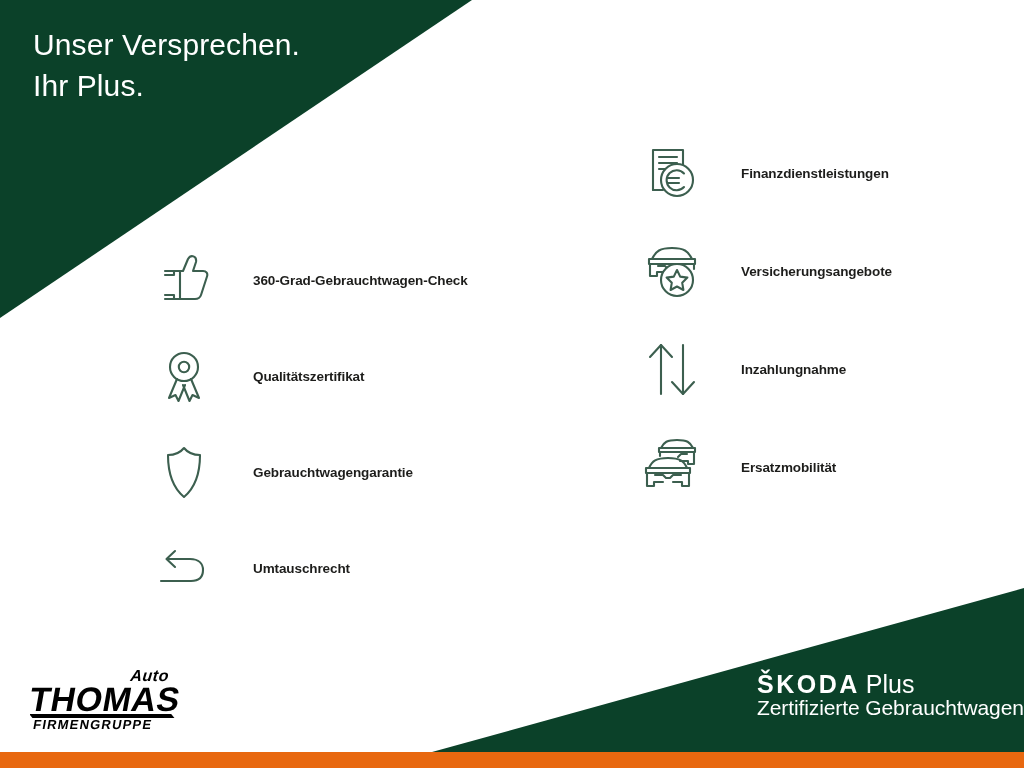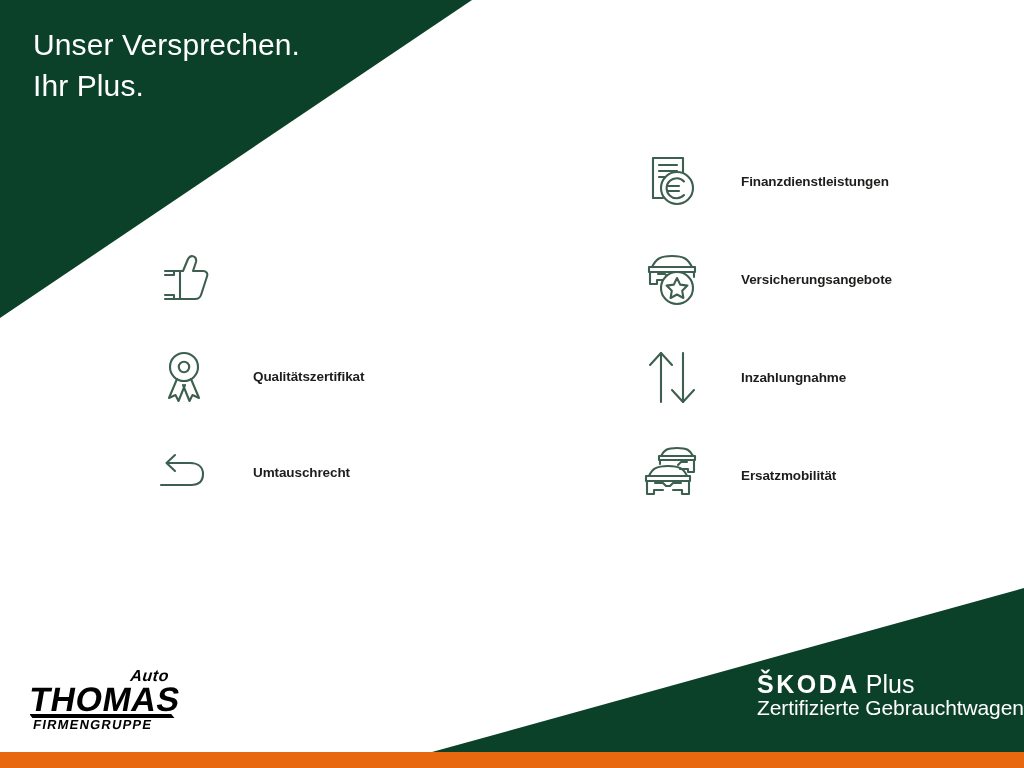--- a/index.html
+++ b/index.html
@@ -41,21 +41,21 @@
     letter-spacing: 0.1px;
     white-space: pre;
   }
 
   
   .col {
     position: absolute;
     z-index: 3;
   }
   .col-left  { left: 148px; top: 232px; }
-  .col-right { left: 636px; top: 132px; }
+  .col-right { left: 636px; top: 124px; }
 
   .feature {
     display: flex;
     align-items: center;
     gap: 0px;
   }
   .feature .ico {
     width: 72px;
     min-width: 72px;
     height: 72px;
@@ -145,34 +145,43 @@
 
     <div class="feature">
       <span class="ico">
         <svg width="62" height="62" viewBox="0 0 62 62" fill="none" stroke="#3C5F4F" stroke-width="2.1" stroke-linejoin="round" stroke-linecap="round">
           <path d="M21 22 L27 22 L27 50 L21 50"></path>
           <path d="M12 22 L21 22 L21 26 L12 26"></path>
           <path d="M12 46 L21 46 L21 50 L12 50"></path>
           <path d="M27 22 L30 22 L35 10 C38 5 44 7 43 13 L40 22 L50 22 C53.5 22 55 24.5 54 27.5 L48 46 C47 49 45 50 42 50 L27 50"></path>
         </svg>
       </span>
+      <span class="lbl" style="color: rgb(29, 29, 27);">360-Grad-Gebrauchtwagen-Check</span>
     </div>
 
     <div class="feature">
       <span class="ico">
         <svg width="62" height="62" viewBox="0 0 62 62" fill="none" stroke="#3C5F4F" stroke-width="2.1" stroke-linejoin="round" stroke-linecap="round">
           <circle cx="31" cy="22" r="14"></circle>
           <circle cx="31" cy="22" r="5.2"></circle>
           <path d="M24 34 L16 53 L22.5 50 L25.5 56 L32 40"></path>
           <path d="M38 34 L46 53 L39.5 50 L36.5 56 L30 40"></path>
         </svg>
       </span>
       <span class="lbl" style="color: rgb(29, 29, 27);">Qualitätszertifikat</span>
     </div>
 
+    <div class="feature">
+      <span class="ico">
+        <svg width="62" height="62" viewBox="0 0 62 62" fill="none" stroke="#3C5F4F" stroke-width="2.1" stroke-linejoin="round" stroke-linecap="round">
+          <path d="M31 7 C27 12 21 14 15 14 C15 32 19 46 31 56 C43 46 47 32 47 14 C41 14 35 12 31 7 Z"></path>
+        </svg>
+      </span>
+      <span class="lbl" style="color: rgb(29, 29, 27);">Gebrauchtwagengarantie</span>
+    </div>
 
 
     <div class="feature">
       <span class="ico">
         <svg width="62" height="62" viewBox="0 0 62 62" fill="none" stroke="#3C5F4F" stroke-width="2.1" stroke-linejoin="round" stroke-linecap="round">
           <path d="M8 44 L38 44 C48 44 50 38 50 33 C50 27 46 22 37 22 L14 22"></path>
           <path d="M22 14 L13.5 22 L22 30"></path>
         </svg>
       </span>
       <span class="lbl" style="color: rgb(29, 29, 27);">Umtauschrecht</span>

